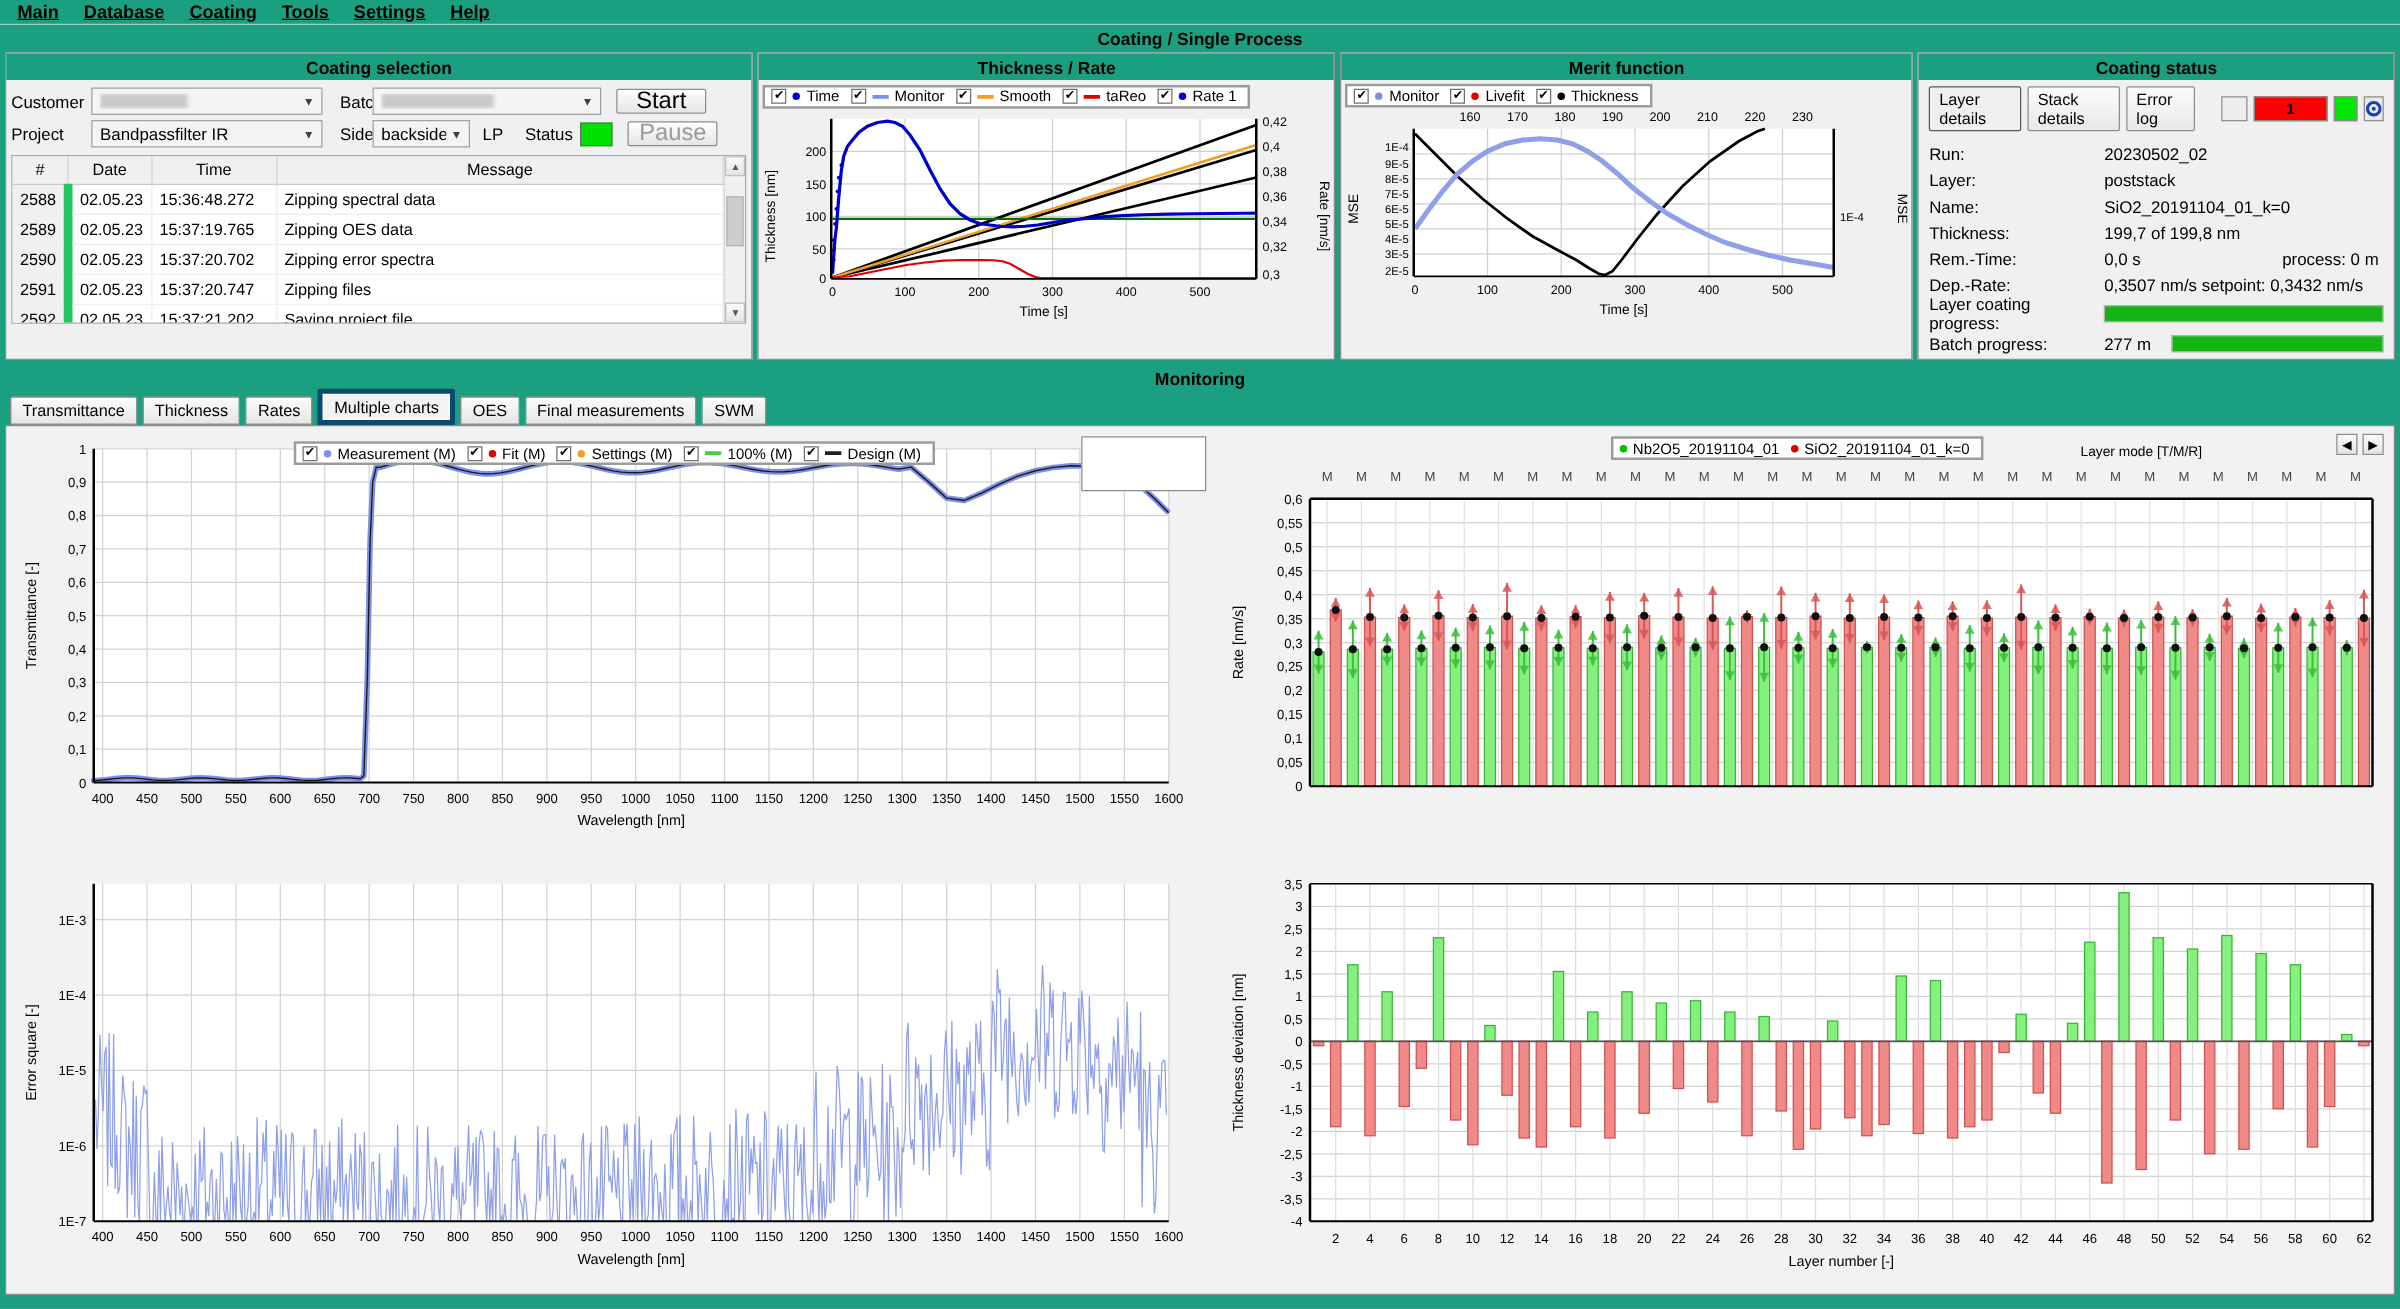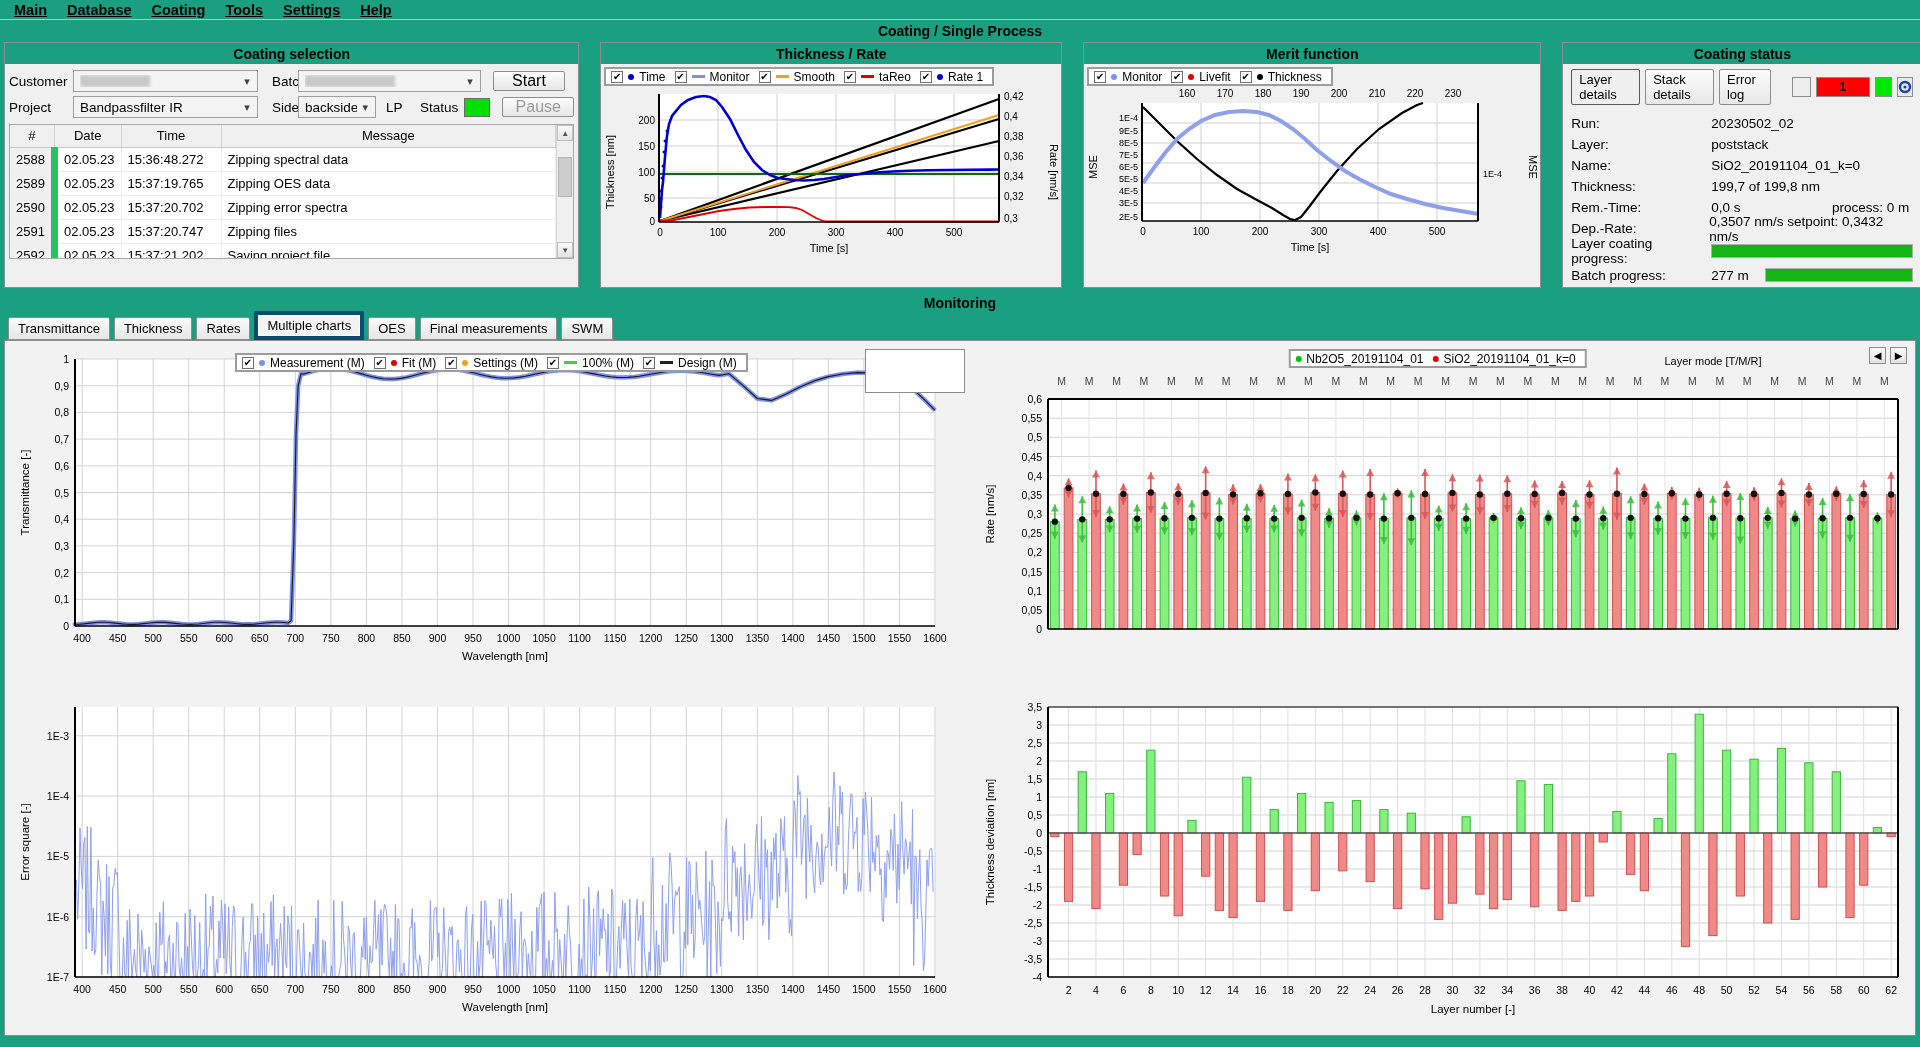--- a/index.html
+++ b/index.html
@@ -33,21 +33,21 @@
   #apptitle {
     height: 22px;
     display: flex; align-items: center; justify-content: center;
     font-weight: bold; font-size: 14px;
     background: #1aa080;
   }
 
   
   #toprow {
     display: flex;
-    gap: 21px;
+    gap: 4px;
     padding: 0 4px 4px 4px;
     height: 250px;
   }
   .panel {
     background: #f0f0f0;
     border: 1px solid #8d8d8d;
     display: flex; flex-direction: column;
   }
   .panel-title {
     background: #1aa080;
@@ -79,21 +79,21 @@
     background: #c8c8c8;
     height: 12px;
     border-radius: 1px;
     filter: blur(1.6px);
   }
   .btn {
     border: 1px solid #8e8e8e;
     background: linear-gradient(#fdfdfd,#e6e6e6);
     height: 20px;
     display: flex; align-items: center; justify-content: center;
-    font-size: 16px;
+    font-size: 19px;
     border-radius: 2px;
   }
   .btn.disabled { color: #9a9a9a; }
   .statusbox { width: 26px; height: 19px; background: #00e000; border: 1px solid #6a6a6a; }
 
   
   #logwrap {
     margin-top: 4px;
     border: 1px solid #a8a8a8;
     background: #fff;

